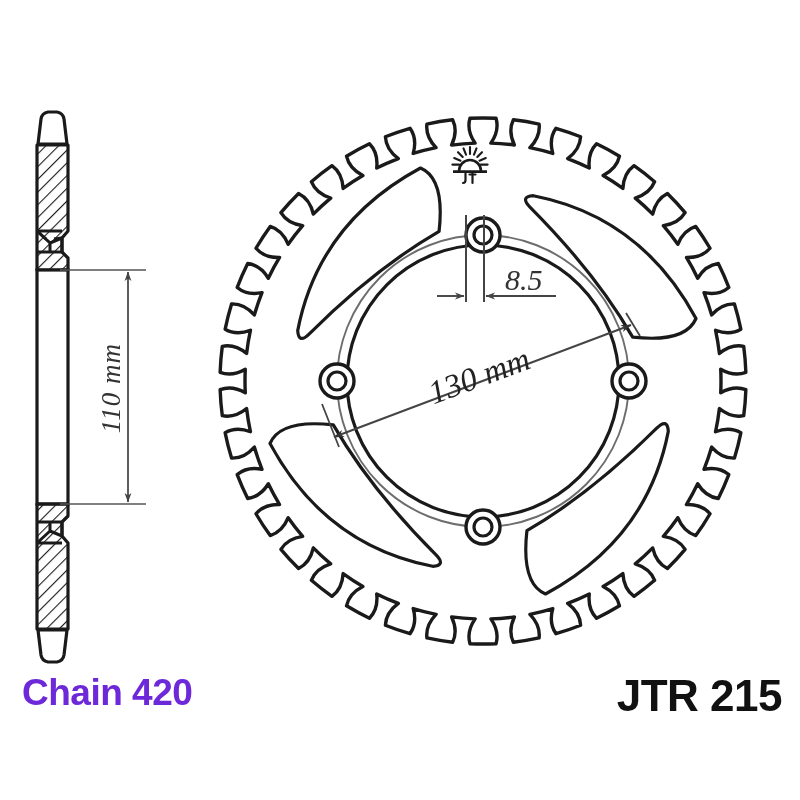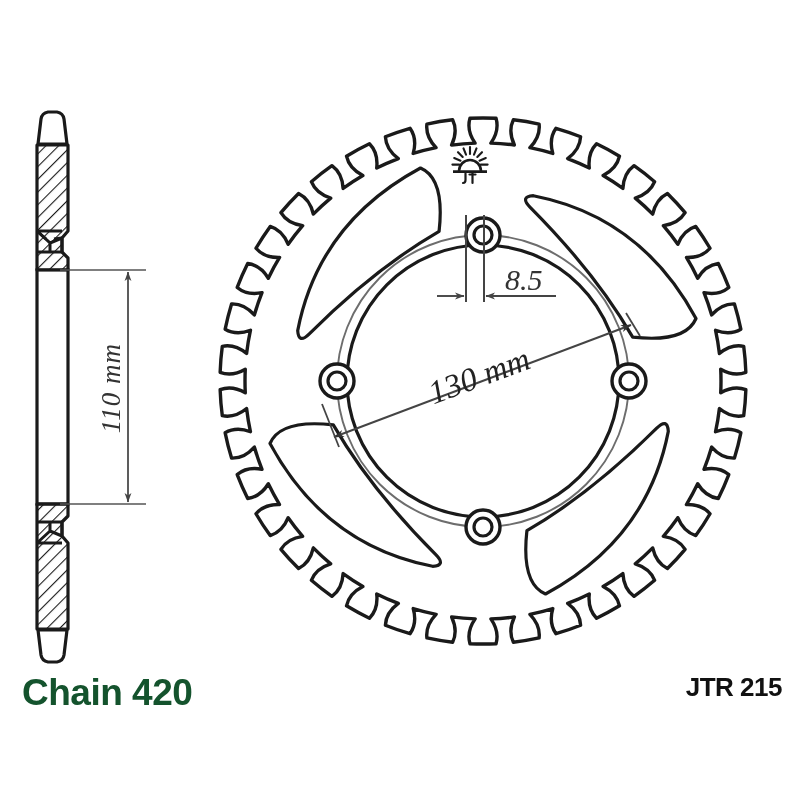--- a/index.html
+++ b/index.html
@@ -24,31 +24,31 @@
     display: block;
   }
   .label-chain {
     position: absolute;
     left: 22px;
     top: 674px;
     font-family: "Liberation Sans", sans-serif;
     font-weight: bold;
     font-size: 37px;
     letter-spacing: -0.5px;
-    color: #14532d;
+    color: #6d28d9;
     white-space: nowrap;
     line-height: 1;
   }
   .label-part {
     position: absolute;
     right: 18px;
     top: 674px;
     font-family: "Liberation Sans", sans-serif;
     font-weight: bold;
-    font-size: 26px;
+    font-size: 44px;
     letter-spacing: -0.5px;
     color: #111111;
     white-space: nowrap;
     line-height: 1;
   }
 </style>
 </head>
 <body>
 
 <div id="page">

